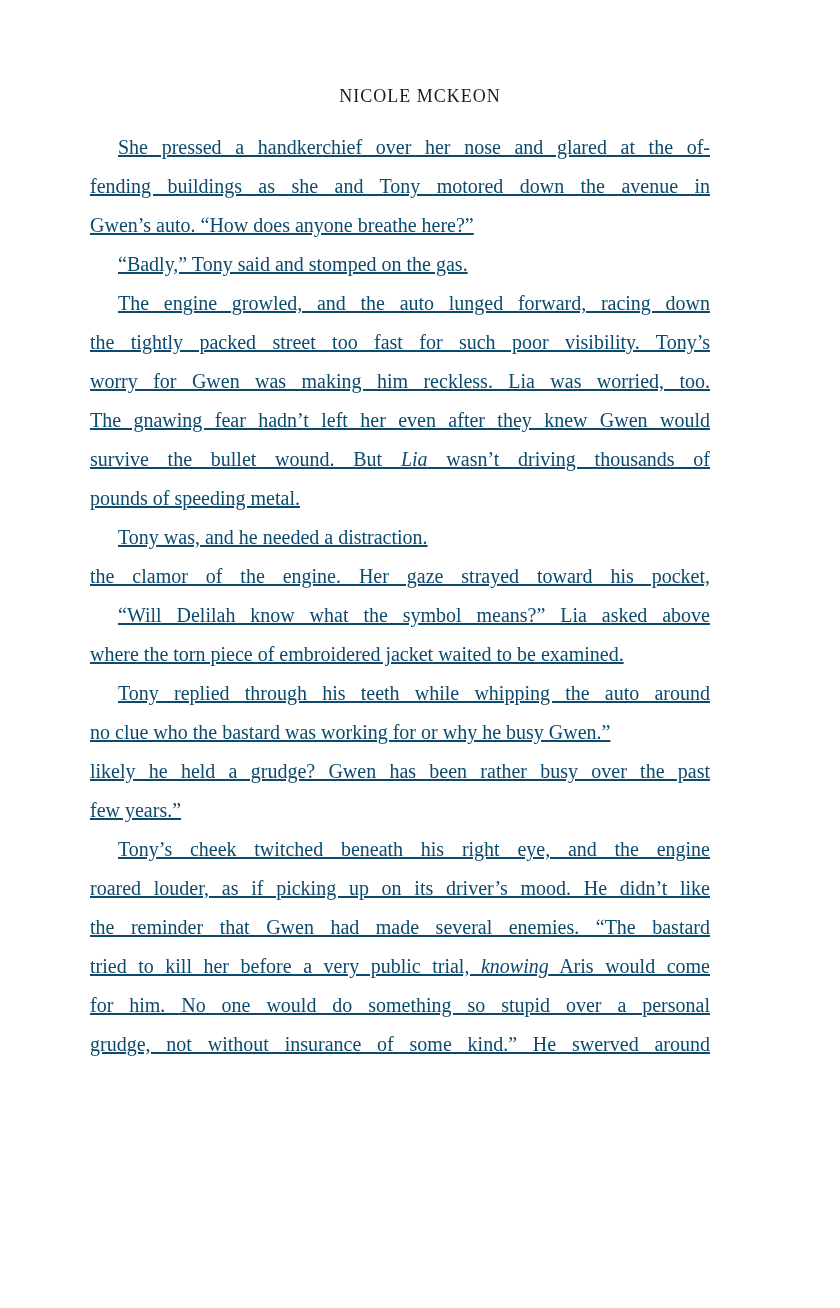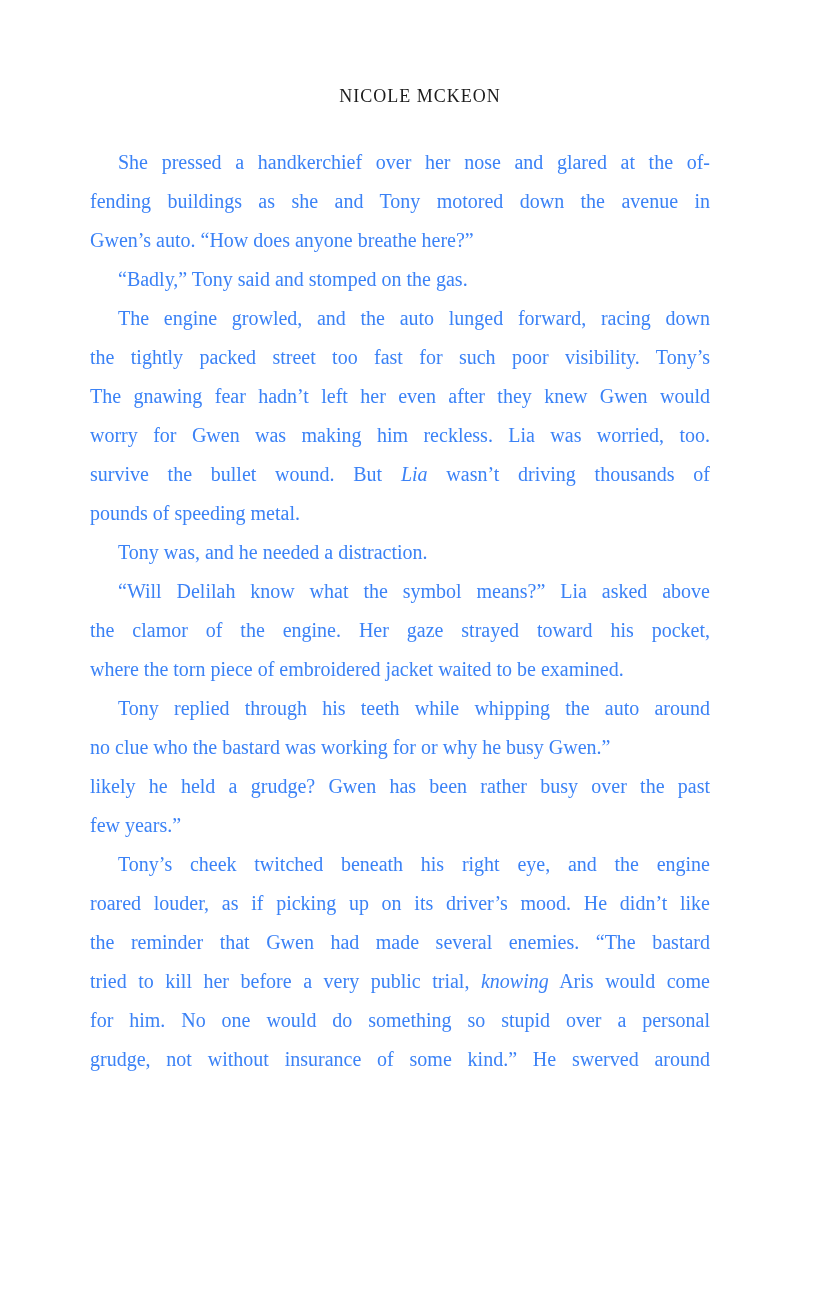--- a/index.html
+++ b/index.html
@@ -21,26 +21,27 @@
     top: 86px;
     left: 0;
     width: 100%;
     text-align: center;
     font-size: 18px;
     letter-spacing: 1px;
     color: #1c1c1c;
   }
   .body-text {
     position: absolute;
-    top: 143px;
+    top: 128px;
     left: 90px;
     width: 620px;
     font-size: 20px;
     line-height: 39px;
-    color: #3b82f6;
+    color: #0c4a6e;
+    text-decoration: underline;
   }
   .paragraph {
     margin: 0;
   }
   .line {
     height: 39px;
     overflow: hidden;
     white-space: nowrap;
   }
   .line.just {
@@ -75,31 +76,31 @@
         <div class="line just indent">She pressed a handkerchief over her nose and glared at the of-</div>
         <div class="line just">fending buildings as she and Tony motored down the avenue in</div>
         <div class="line plain">Gwen’s auto. “How does anyone breathe here?”</div>
       </div>
       <div class="paragraph">
         <div class="line plain indent">“Badly,” Tony said and stomped on the gas.</div>
       </div>
       <div class="paragraph">
         <div class="line just indent">The engine growled, and the auto lunged forward, racing down</div>
         <div class="line just">the tightly packed street too fast for such poor visibility. Tony’s</div>
+        <div class="line just">worry for Gwen was making him reckless. Lia was worried, too.</div>
         <div class="line just">The gnawing fear hadn’t left her even after they knew Gwen would</div>
-        <div class="line just">worry for Gwen was making him reckless. Lia was worried, too.</div>
         <div class="line just">survive the bullet wound. But <i>Lia</i> wasn’t driving thousands of</div>
         <div class="line plain">pounds of speeding metal.</div>
       </div>
       <div class="paragraph">
         <div class="line plain indent">Tony was, and he needed a distraction.</div>
       </div>
       <div class="paragraph">
+        <div class="line just">the clamor of the engine. Her gaze strayed toward his pocket,</div>
         <div class="line just indent">“Will Delilah know what the symbol means?” Lia asked above</div>
-        <div class="line just">the clamor of the engine. Her gaze strayed toward his pocket,</div>
         <div class="line plain">where the torn piece of embroidered jacket waited to be examined.</div>
       </div>
       <div class="paragraph">
         <div class="line just indent">Tony replied through his teeth while whipping the auto around</div>
         <div class="line plain">no clue who the bastard was working for or why he busy Gwen.”</div>
       </div>
       <div class="paragraph">
         <div class="line just">likely he held a grudge? Gwen has been rather busy over the past</div>
         <div class="line plain">few years.”</div>
       </div>

